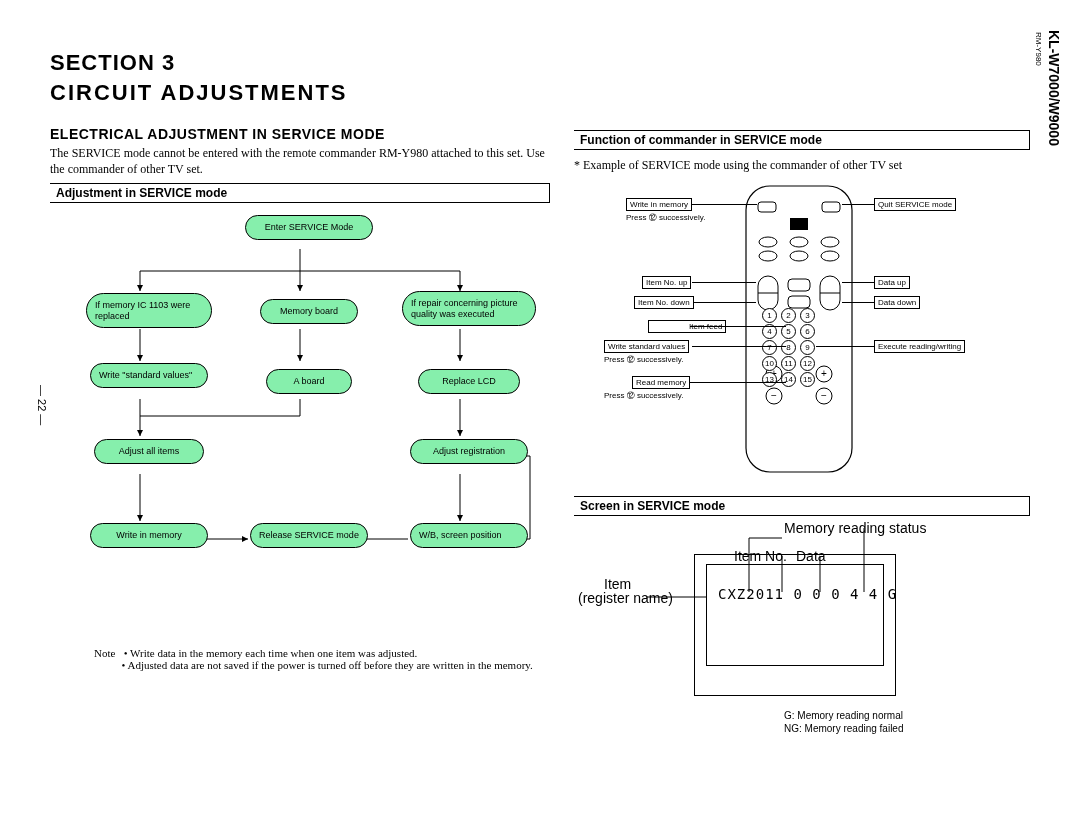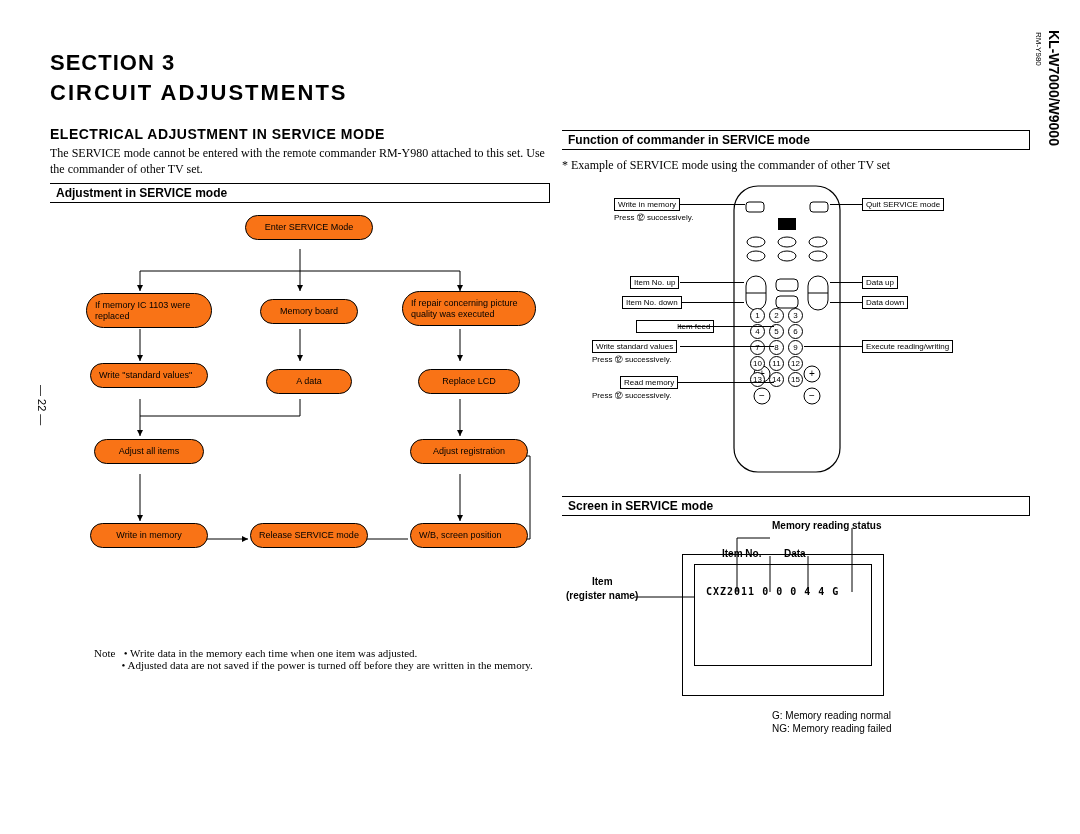--- a/index.html
+++ b/index.html
@@ -59,21 +59,21 @@
     letter-spacing: 0.5px;
   }
   .body-text {
     font-size: 12px;
     font-family: "Times New Roman", serif;
     margin: 2px 0 6px 0;
     line-height: 1.3;
   }
   .cols {
     display: flex;
-    gap: 12px;
+    gap: 24px;
   }
   .left { flex: 0 0 500px; }
   .right { flex: 1; }
   .section-bar {
     border: 1px solid #000;
     border-left: none;
     border-right: 1px solid #000;
     padding: 2px 6px;
     font-size: 12px;
     font-weight: bold;
@@ -85,21 +85,21 @@
     height: 430px;
     margin-top: 8px;
   }
   .node {
     position: absolute;
     border: 1.5px solid #000;
     border-radius: 18px;
     font-size: 9px;
     padding: 6px 8px;
     text-align: left;
-    background: #f97316;
+    background: #86efac;
     line-height: 1.15;
     display:flex;
     align-items:center;
   }
   .flow svg.lines {
     position: absolute;
     top:0; left:0;
     width: 500px;
     height: 430px;
     pointer-events:none;
@@ -165,23 +165,22 @@
     border:1.5px solid #000;
   }
   .tv .inner {
     position:absolute;
     left:12px; top:10px;
     width:176px; height:100px;
     border:1.5px solid #000;
   }
   .tv-text {
     position:absolute;
-    font-size: 10px;
+    font-size: 14px;
     white-space: nowrap;
-    font-weight: bold;
   }
   .legend {
     position:absolute;
     left: 210px; top: 185px;
     font-size: 10px;
     line-height: 1.3;
   }
   svg.screen-lines {
     position:absolute; left:0; top:0;
     width: 420px; height: 180px;
@@ -245,21 +244,21 @@
           <line x1="358" y1="328" x2="302" y2="328" stroke="#000" stroke-width="1" marker-end="url(#ah)"></line>
         </svg>
 
         <div class="node" style="left:195px; top:4px; width:110px; justify-content:center;">Enter SERVICE Mode</div>
 
         <div class="node" style="left:36px; top:82px; width:108px;">If memory IC 1103 were replaced</div>
         <div class="node" style="left:210px; top:88px; width:80px; justify-content:center;">Memory board</div>
         <div class="node" style="left:352px; top:80px; width:116px;">If repair concerning picture quality was executed</div>
 
         <div class="node" style="left:40px; top:152px; width:100px;">Write "standard values"</div>
-        <div class="node" style="left:216px; top:158px; width:68px; justify-content:center;">A  data</div>
+        <div class="node" style="left:216px; top:158px; width:68px; justify-content:center;">A  board</div>
         <div class="node" style="left:368px; top:158px; width:84px; justify-content:center;">Replace LCD</div>
 
         <div class="node" style="left:44px; top:228px; width:92px; justify-content:center;">Adjust all items</div>
         <div class="node" style="left:360px; top:228px; width:100px; justify-content:center;">Adjust registration</div>
 
         <div class="node" style="left:40px; top:312px; width:100px; justify-content:center;">Write in memory</div>
         <div class="node" style="left:200px; top:312px; width:100px;">Release SERVICE mode</div>
         <div class="node" style="left:360px; top:312px; width:100px;">W/B, screen position</div>
       </div>
 

